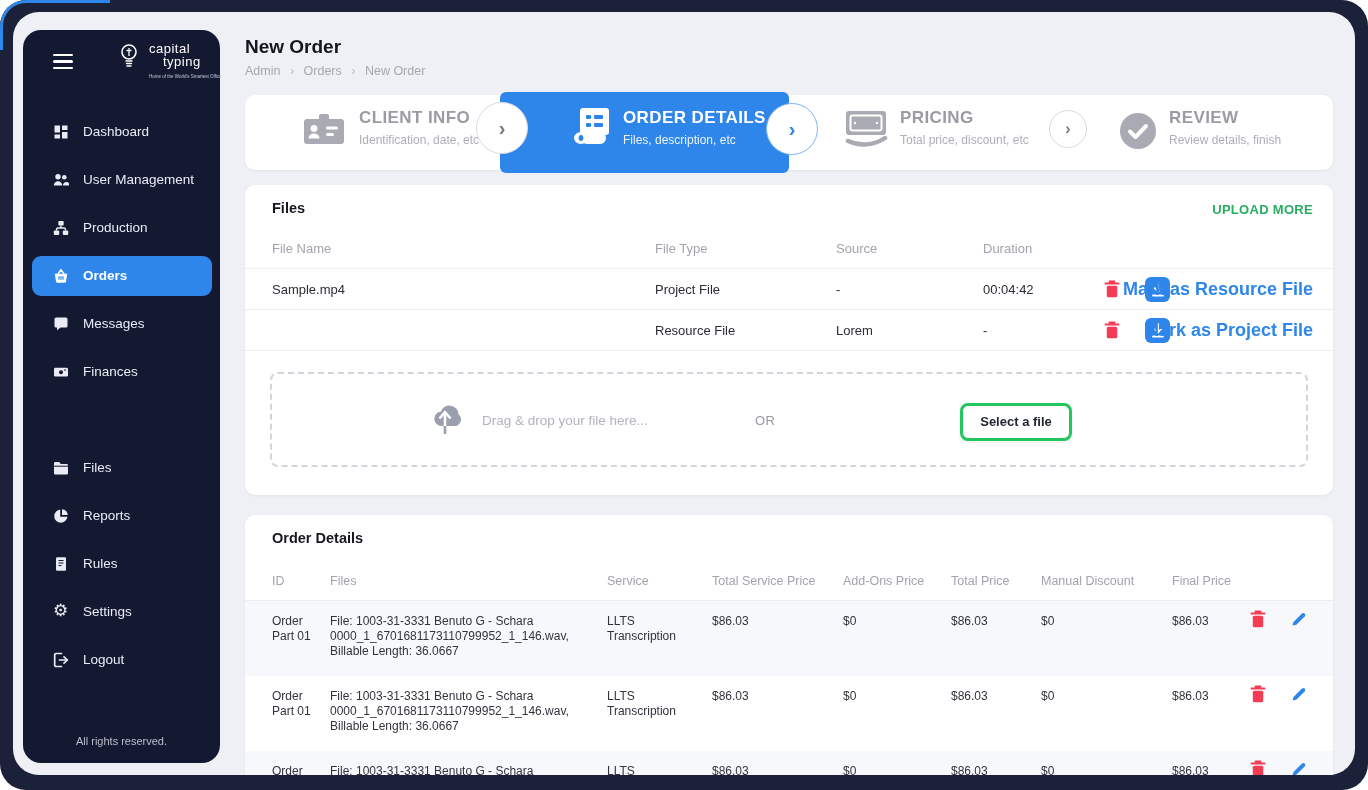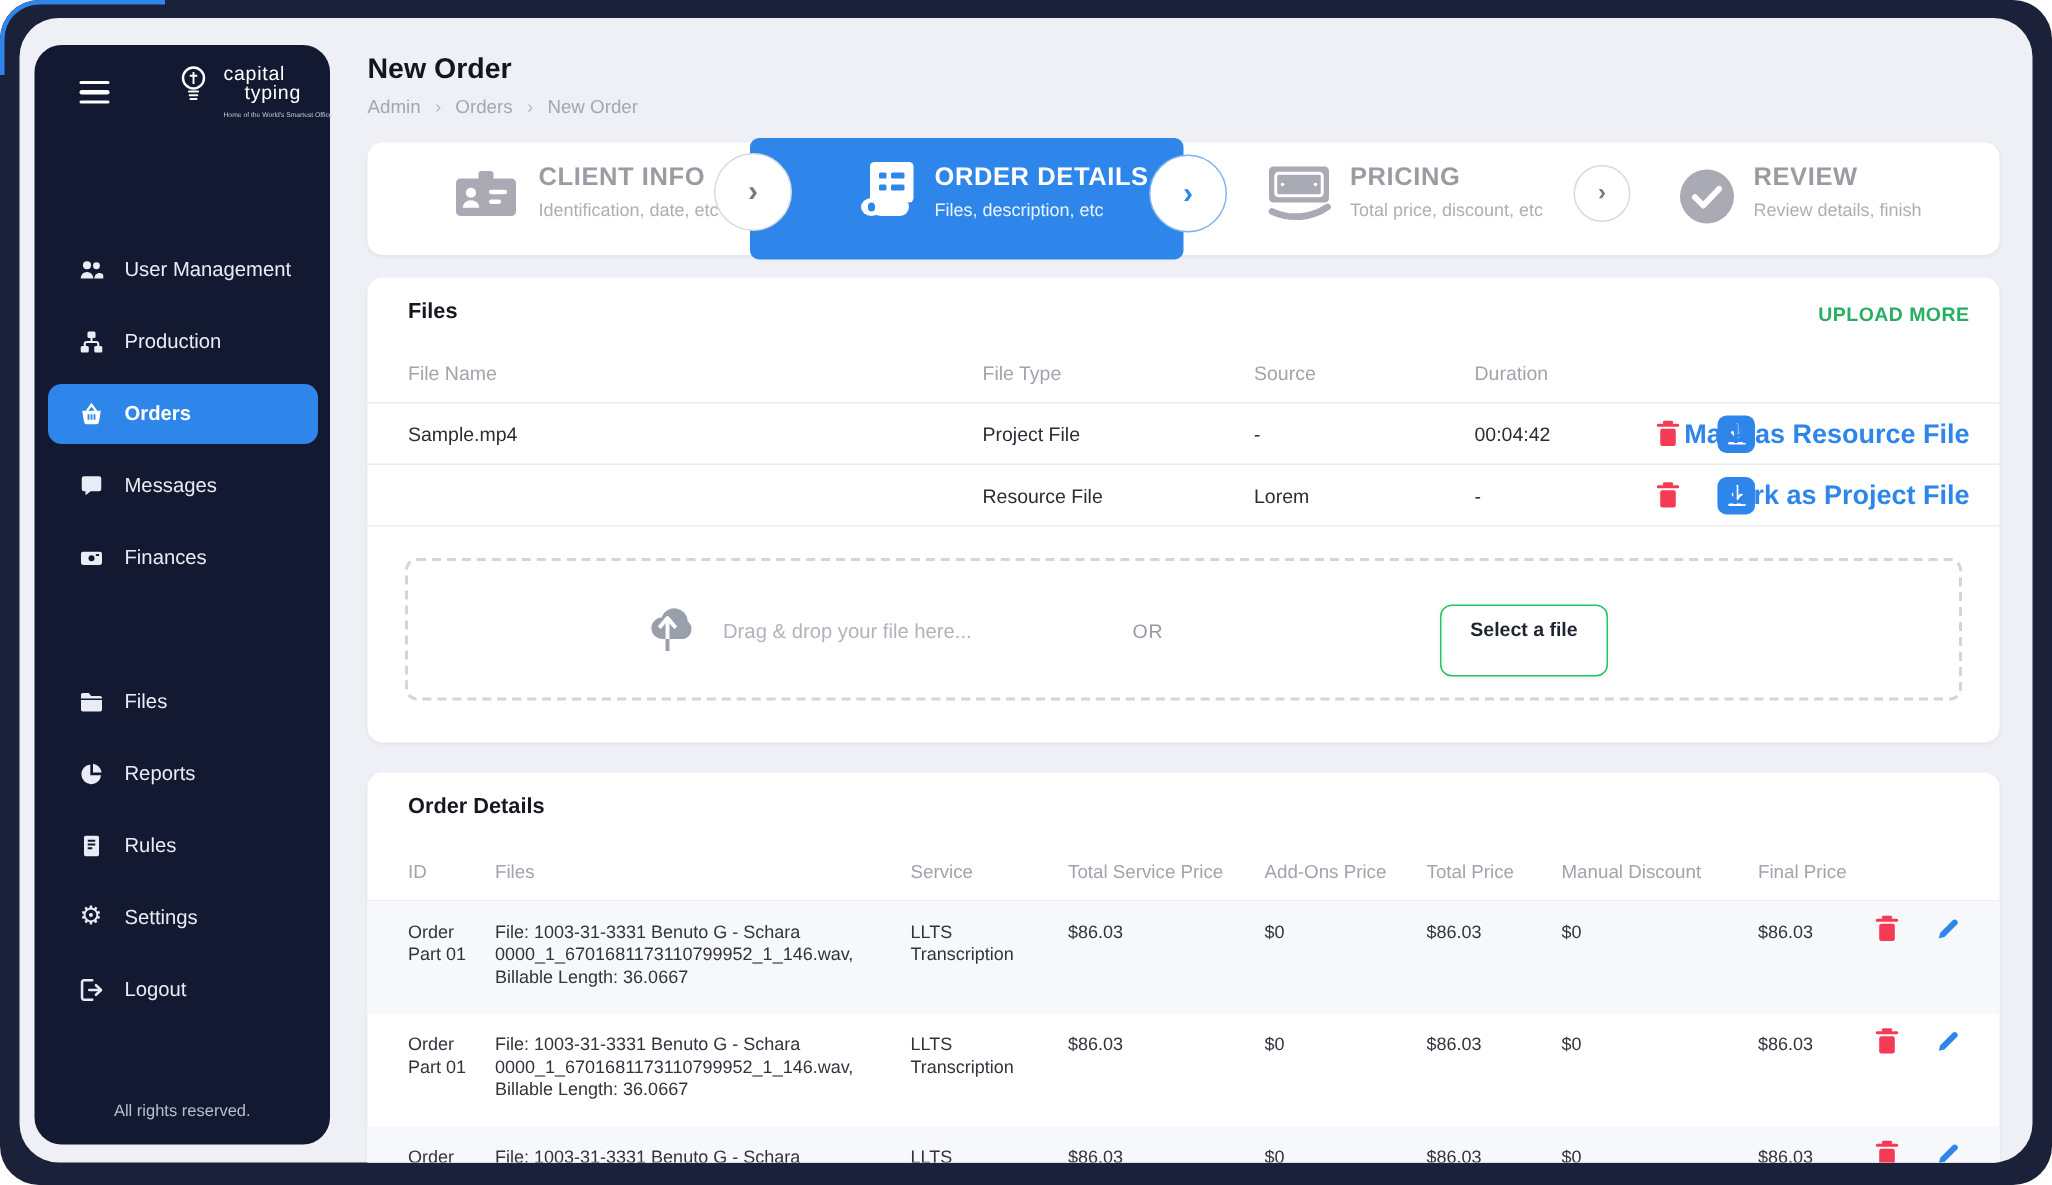--- a/index.html
+++ b/index.html
@@ -53,21 +53,21 @@
   .fcol { position:absolute; top:56px; font-size:13px; color:#a3a3ad; }
   .fdivider { position:absolute; left:0; right:0; top:83px; border-top:1px solid #ececf1; }
   .frow { position:absolute; left:0; right:0; height:41px; border-bottom:1px solid #ececf1; }
   .fcell { position:absolute; top:0; line-height:41px; font-size:13px; color:#2c2c36; }
   .trash-btn { position:absolute; width:16px; height:18px; cursor:pointer; }
   .dl-btn { position:absolute; width:25px; height:25px; background:#2e86ea; border-radius:6px; display:flex; align-items:center; justify-content:center; cursor:pointer; }
   .mark-link { position:absolute; right:20px; top:0; line-height:41px; font-size:18px; font-weight:bold; color:#2e86ea; cursor:pointer; }
   .dropzone { position:absolute; left:25px; top:187px; width:1038px; height:95px; border:2px dashed #d4d4dc; border-radius:8px; cursor:pointer; }
   .drag-text { position:absolute; left:210px; top:39px; font-size:13.5px; color:#b3b3bc; }
   .or-text { position:absolute; left:483px; top:39px; font-size:13px; color:#9a9aa3; letter-spacing:.5px; }
-  .select-btn { position:absolute; left:688px; top:29px; width:112px; height:48px; background:#fff; border:1px solid #22c55e; border-radius:8px; box-shadow:0 1px 3px rgba(0,0,0,.08); font-size:13px; font-weight:bold; color:#1f2430; text-align:center; line-height:32px; cursor:pointer; }
+  .select-btn { position:absolute; left:688px; top:29px; width:112px; height:38px; background:#fff; border:3px solid #22c55e; border-radius:8px; box-shadow:0 1px 3px rgba(0,0,0,.08); font-size:13px; font-weight:bold; color:#1f2430; text-align:center; line-height:32px; cursor:pointer; }
   .cloud-ic { position:absolute; left:150px; top:24px; }
 
   
   .ocol { position:absolute; top:59px; font-size:12.5px; color:#a3a3ad; }
   .odivider { position:absolute; left:0; right:0; top:85px; border-top:1px solid #ececf1; }
   .orow { position:absolute; left:0; right:0; height:75px; }
   .orow.alt { background:#f7f8fb; }
   .ocell { position:absolute; top:13px; font-size:12px; line-height:15px; color:#33333e; word-wrap:break-word; }
   .oc-id { left:27px; width:52px; }
   .oc-files { left:85px; width:258px; }
@@ -95,20 +95,26 @@
           <path d="M12 6v8M9.5 8.5h5" stroke="#fff" stroke-width="1.3"></path>
           <path d="M9 19h6M9.5 21.5h5M10 24h4" stroke="#fff" stroke-width="1.4" stroke-linecap="round"></path>
         </svg>
         <div class="logo-text">
           <div class="logo-l1">capital</div>
           <div class="logo-l2">typing</div>
           <div class="logo-tag">Home of the World's Smartest Office</div>
         </div>
       </div>
 
+      <div class="nitem" style="top:82px">
+        <span class="sicon"><svg width="16" height="16" viewBox="0 0 16 16" fill="#e9ecf4">
+              <path d="M1.5 1.5h5.5v7H1.5zM9 1.5h5.5v4.5H9zM1.5 10.5h5.5v4H1.5zM9 8h5.5v6.5H9z"></path>
+            </svg></span>
+        <span class="nlabel">Dashboard</span>
+      </div>
       <div class="nitem" style="top:130px">
         <span class="sicon"><svg width="16" height="16" viewBox="0 0 16 16" fill="#e9ecf4">
               <circle cx="5" cy="4.8" r="2.7"></circle>
               <circle cx="11.3" cy="5.2" r="2.3"></circle>
               <path d="M.8 13.6c0-2.4 1.9-4.3 4.2-4.3s4.2 1.9 4.2 4.3z"></path>
               <path d="M9.8 13.6c.2-2 1.6-3.6 3.5-3.6 1.1 0 2 .5 2.7 1.4v2.2z"></path>
             </svg></span>
         <span class="nlabel">User Management</span>
       </div>
       <div class="nitem" style="top:178px">

